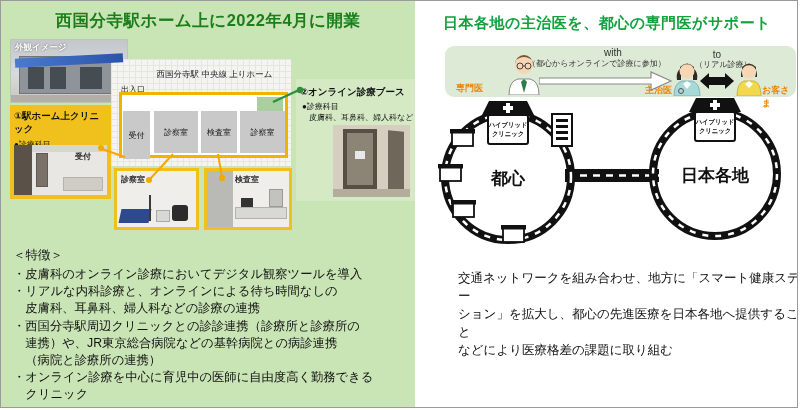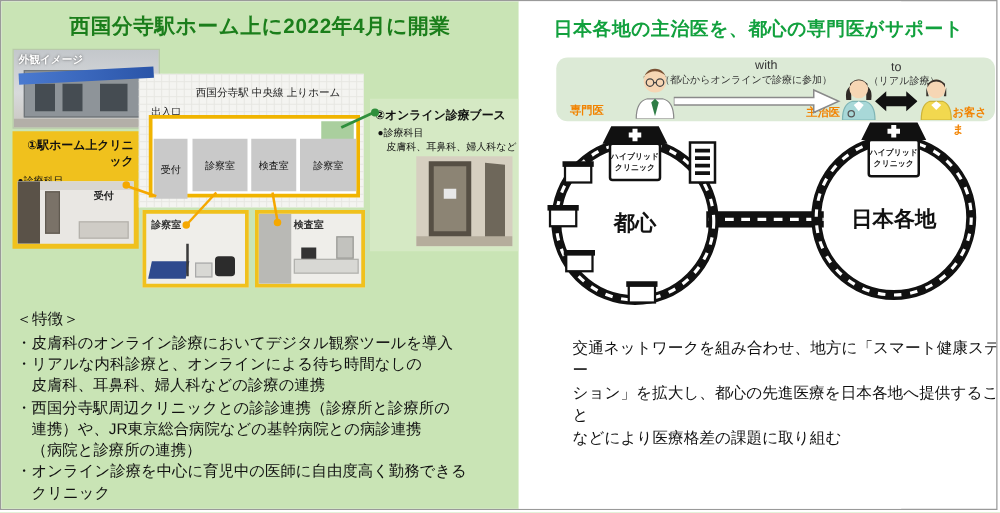--- a/index.html
+++ b/index.html
@@ -13,21 +13,21 @@
   
   .ext-photo{position:absolute;left:9px;top:38px;width:118px;height:64px;background:linear-gradient(180deg,#c3c7cb 0%,#d8dadc 55%,#c9c6c0 100%);overflow:hidden;border:1px solid #b9c9aa;}
   .ext-label{position:absolute;left:4px;top:2px;color:#fff;font-size:8.5px;font-weight:bold;text-shadow:0 0 2px #555;z-index:3;}
   .ext-building{position:absolute;left:8px;bottom:8px;width:100px;height:38px;background:#8e9499;border:1px solid #6f7579;}
   .ext-awning{position:absolute;left:4px;top:16px;width:108px;height:9px;background:linear-gradient(90deg,#4a7ad0,#2a54a8);transform:rotate(-3deg);z-index:2;}
   .ext-win{position:absolute;bottom:4px;width:16px;height:22px;background:#454c52;}
   .ext-floor{position:absolute;left:0;bottom:0;width:100%;height:7px;background:#b3afa8;}
 
   
   .clinic-box{position:absolute;left:9px;top:104px;width:101px;height:94px;background:#f0c11d;padding:3px 4px;}
-  .clinic-box-title{font-size:9.5px;font-weight:bold;color:#111;text-align:right;margin-top:2px;}
+  .clinic-box-title{font-size:9.5px;font-weight:bold;color:#111;text-align:left;margin-top:2px;}
   .clinic-dept{font-size:8px;color:#111;margin-top:4px;line-height:10px;}
   .clinic-dept-val{font-size:8px;color:#111;margin-left:8px;line-height:10px;}
   .clinic-photo{position:absolute;left:4px;top:40px;width:93px;height:50px;background:#e9e7e3;overflow:hidden;}
   .cp-col{position:absolute;left:0;top:0;width:18px;height:100%;background:#5a5248;}
   .cp-door{position:absolute;left:22px;top:8px;width:12px;height:34px;background:#7a7268;border:1px solid #605a50;}
   .cp-ceil{position:absolute;left:0;top:0;width:100%;height:7px;background:#d8d6d2;}
   .cp-desk{position:absolute;right:4px;bottom:4px;width:40px;height:14px;background:#cfccc6;border:1px solid #b5b2ac;}
   .cp-label{position:absolute;right:16px;top:6px;font-size:8px;color:#222;font-weight:bold;}
 
   

